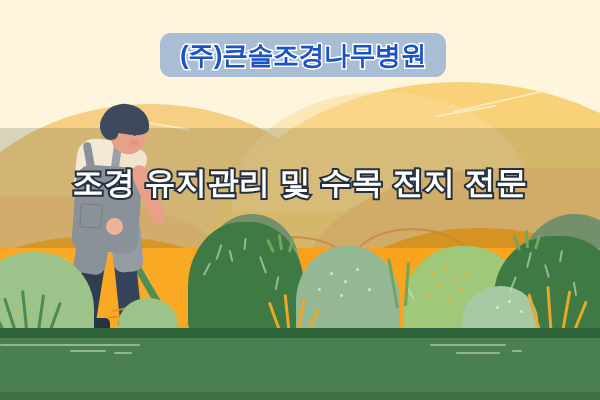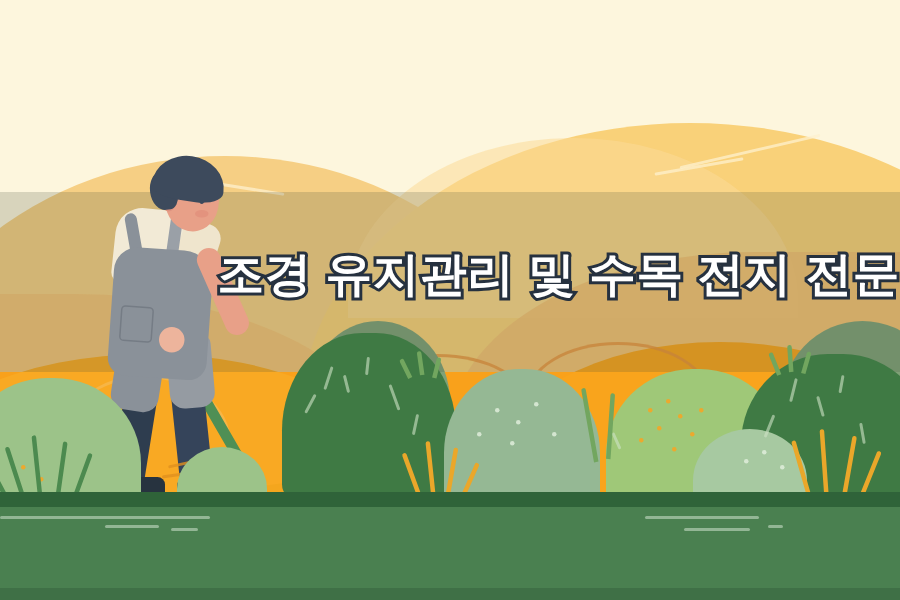--- a/index.html
+++ b/index.html
@@ -304,21 +304,21 @@
     color:#1a53c4;
     letter-spacing:-.5px;
     line-height:1;
     -webkit-text-stroke:3px #ffffff;
     paint-order:stroke fill;
     white-space:nowrap;
   }
   
   .headline{
     position:absolute; left:0; top:166px; width:600px;
-    text-align:right;
+    text-align:center;
   }
   .headline-text{
     display:inline-block;
     font-size:31px;
     font-weight:bold;
     color:#ffffff;
     letter-spacing:.5px;
     line-height:1.1;
     -webkit-text-stroke:4px #26313f;
     paint-order:stroke fill;
@@ -458,18 +458,21 @@
   <div class="ground"></div>
   <div class="ground-top"></div>
   <div class="ground-bottom"></div>
   <div class="gdash" style="left:0px;top:344px;width:140px;"></div>
   <div class="gdash" style="left:70px;top:350px;width:36px;"></div>
   <div class="gdash" style="left:114px;top:352px;width:18px;"></div>
   <div class="gdash" style="left:430px;top:344px;width:76px;"></div>
   <div class="gdash" style="left:456px;top:352px;width:44px;"></div>
   <div class="gdash" style="left:512px;top:350px;width:10px;"></div>
 
+  <div class="badge">
+    <span class="badge-text">(주)큰솔조경나무병원</span>
+  </div>
 
   <div class="headline">
     <span class="headline-text">조경 유지관리 및 수목 전지 전문</span>
   </div>
 
 </div>
 
 </body></html>

